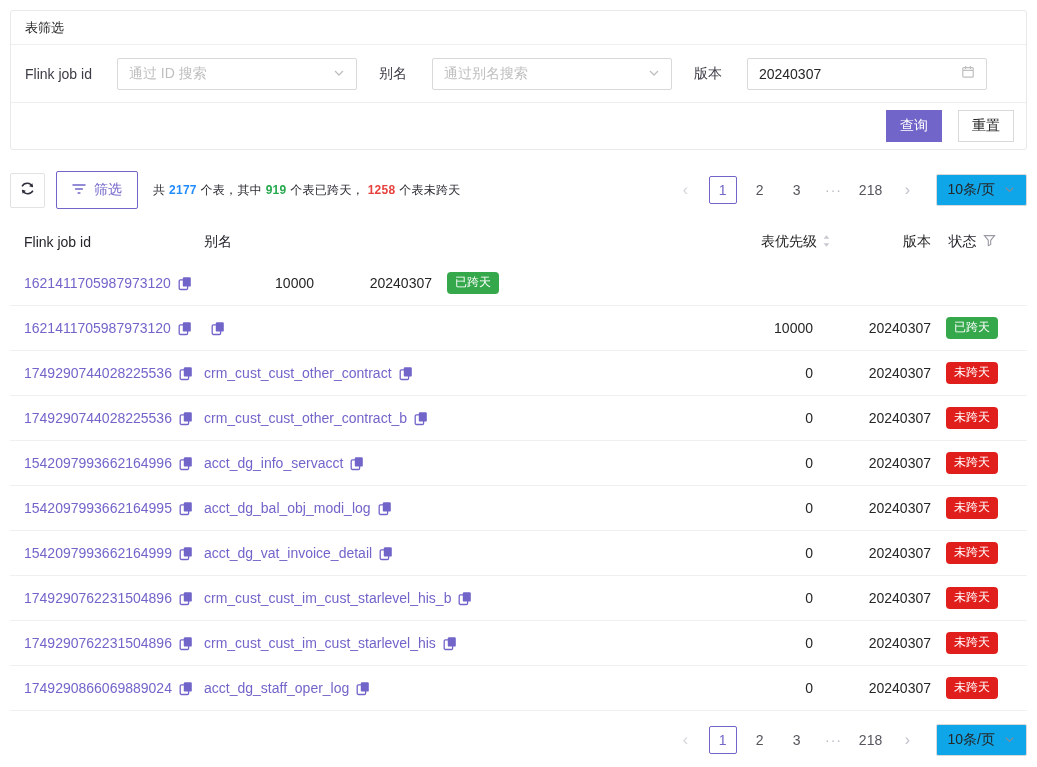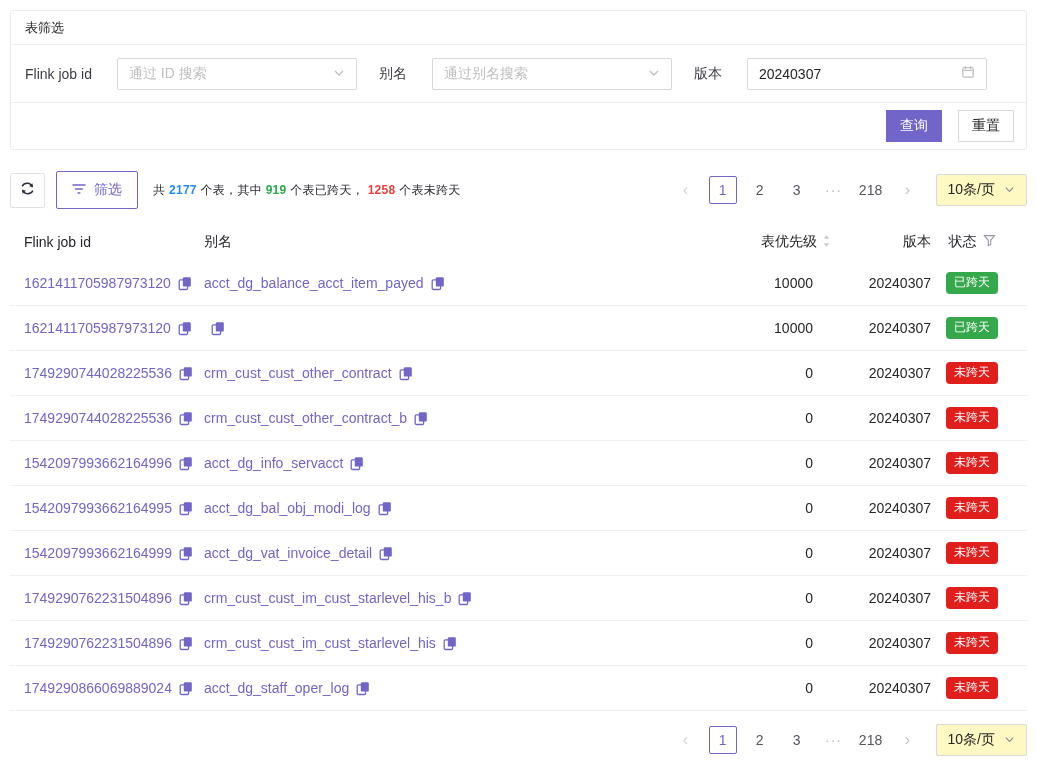--- a/index.html
+++ b/index.html
@@ -29,21 +29,21 @@
   .num-red { color:#e7413e; }
 
   
   .pager { display:flex; align-items:center; gap:9px; }
   .toolbar .pager { margin-left:auto; }
   .page-item { min-width:28px; height:28px; display:flex; align-items:center; justify-content:center; font-size:14px; color:#55555e; border-radius:2px; cursor:pointer; background:#fff; }
   .page-item.active { border:1px solid #7265ca; color:#7265ca; }
   .page-prev { color:#d4d4da; font-size:16px; }
   .page-next { color:#c2c2cc; font-size:16px; }
   .page-ellipsis { color:#b9b9c1; letter-spacing:1px; }
-  .size-select { height:32px; border:1px solid #d9d9d9; border-radius:2px; background:#fef9c3; display:flex; align-items:center; gap:9px; padding:0 11px; font-size:14px; color:#262626; margin-left:5px; cursor:pointer; }
+  .size-select { height:32px; border:1px solid #d9d9d9; border-radius:2px; background:#0ea5e9; display:flex; align-items:center; gap:9px; padding:0 11px; font-size:14px; color:#262626; margin-left:5px; cursor:pointer; }
   .bottom-pager-wrap { margin:13px 10px 0 10px; display:flex; justify-content:flex-end; }
 
   
   .table { margin:14px 10px 0 10px; width:1017px; }
   .thead { display:flex; align-items:center; height:38px; font-size:14px; color:#24242c; font-weight:500; }
   .trow { display:flex; align-items:center; height:45px; border-bottom:1px solid #f0f0f0; font-size:14px; }
   .cell { display:flex; align-items:center; }
   .col-id { width:194px; padding-left:14px; }
   .col-alias { flex:1; }
   .col-priority { width:128px; justify-content:flex-end; color:#262626; }
@@ -166,29 +166,20 @@
   <div class="trow">
     <div class="cell col-id">
       <a class="link row-id">1621411705987973120</a>
       <span class="copy">
             <svg width="14" height="15" viewBox="0 0 14 15">
               <rect x="1.2" y="3.9" width="8.4" height="9.6" rx="1.2" fill="none" stroke="#7265ca" stroke-width="1.3"></rect>
               <rect x="4.8" y="1.2" width="8.0" height="9.4" rx="1.2" fill="#7265ca"></rect>
             </svg>
           </span>
     </div>
-    <div class="cell col-alias">
-      <a class="link row-alias">acct_dg_balance_acct_item_payed</a>
-      <span class="copy">
-            <svg width="14" height="15" viewBox="0 0 14 15">
-              <rect x="1.2" y="3.9" width="8.4" height="9.6" rx="1.2" fill="none" stroke="#7265ca" stroke-width="1.3"></rect>
-              <rect x="4.8" y="1.2" width="8.0" height="9.4" rx="1.2" fill="#7265ca"></rect>
-            </svg>
-          </span>
-    </div>
     <div class="cell col-priority row-priority">10000</div>
     <div class="cell col-version row-version">20240307</div>
     <div class="cell col-status">
       <span class="badge row-status badge-green">已跨天</span>
     </div>
   </div>
 
   <div class="trow">
     <div class="cell col-id">
       <a class="link row-id">1621411705987973120</a>

